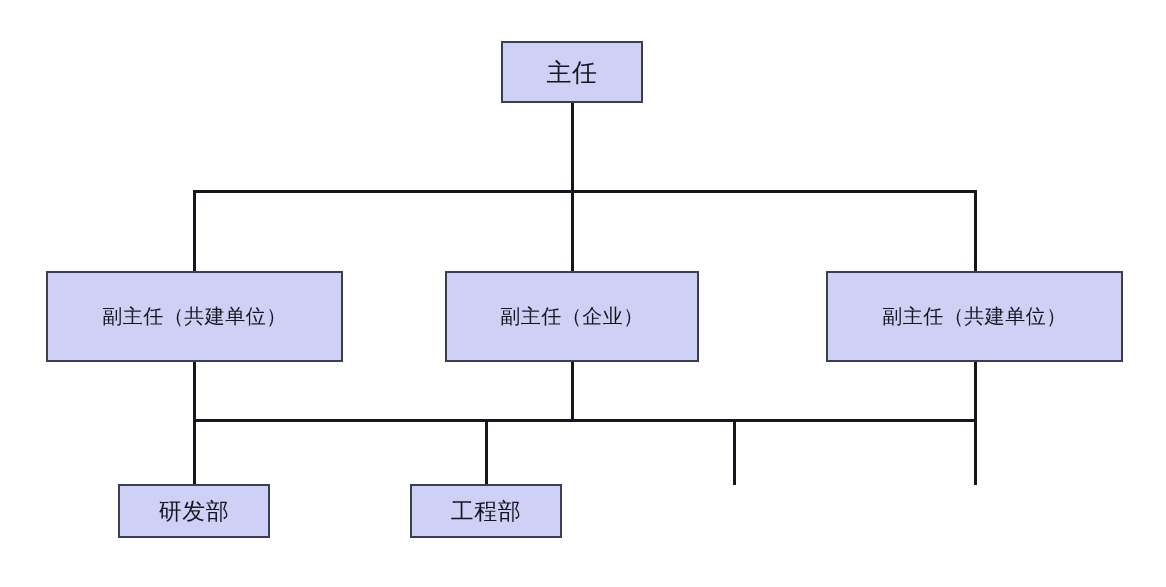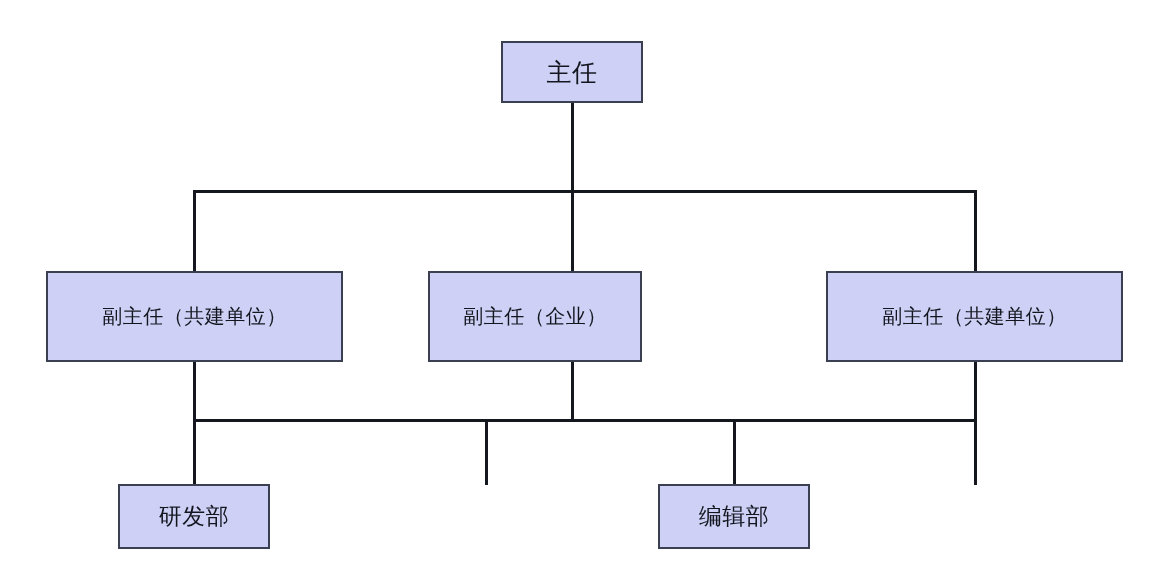--- a/index.html
+++ b/index.html
@@ -36,26 +36,26 @@
     width: 142px;
     height: 62px;
     font-size: 25px;
   }
   .org-node.level-2 {
     top: 271px;
     height: 91px;
     font-size: 20px;
   }
   .org-node.n-vice-left  { left: 46px;  width: 297px; }
-  .org-node.n-vice-mid   { left: 428px; width: 214px; }
+  .org-node.n-vice-mid   { left: 445px; width: 254px; }
   .org-node.n-vice-right { left: 826px; width: 297px; }
   .org-node.level-3 {
     top: 484px;
     width: 152px;
-    height: 65px;
+    height: 54px;
     font-size: 23px;
   }
   .org-node.n-dept-0 { left: 118px; }
   .org-node.n-dept-1 { left: 410px; }
   .org-node.n-dept-2 { left: 658px; }
   .org-node.n-dept-3 { left: 898px; }
 
   .conn {
     position: absolute;
     background: #15171f;
@@ -104,15 +104,15 @@
   <div class="conn v c-drop-d2"></div>
   <div class="conn v c-drop-d3"></div>
 
   <div class="org-node level-1">主任</div>
 
   <div class="org-node level-2 n-vice-left">副主任（共建单位）</div>
   <div class="org-node level-2 n-vice-mid">副主任（企业）</div>
   <div class="org-node level-2 n-vice-right">副主任（共建单位）</div>
 
   <div class="org-node level-3 n-dept-0">研发部</div>
-  <div class="org-node level-3 n-dept-2">编辑部</div>
+  <div class="org-node level-3 n-dept-1">工程部</div>
 
 </div>
 
 </body></html>

